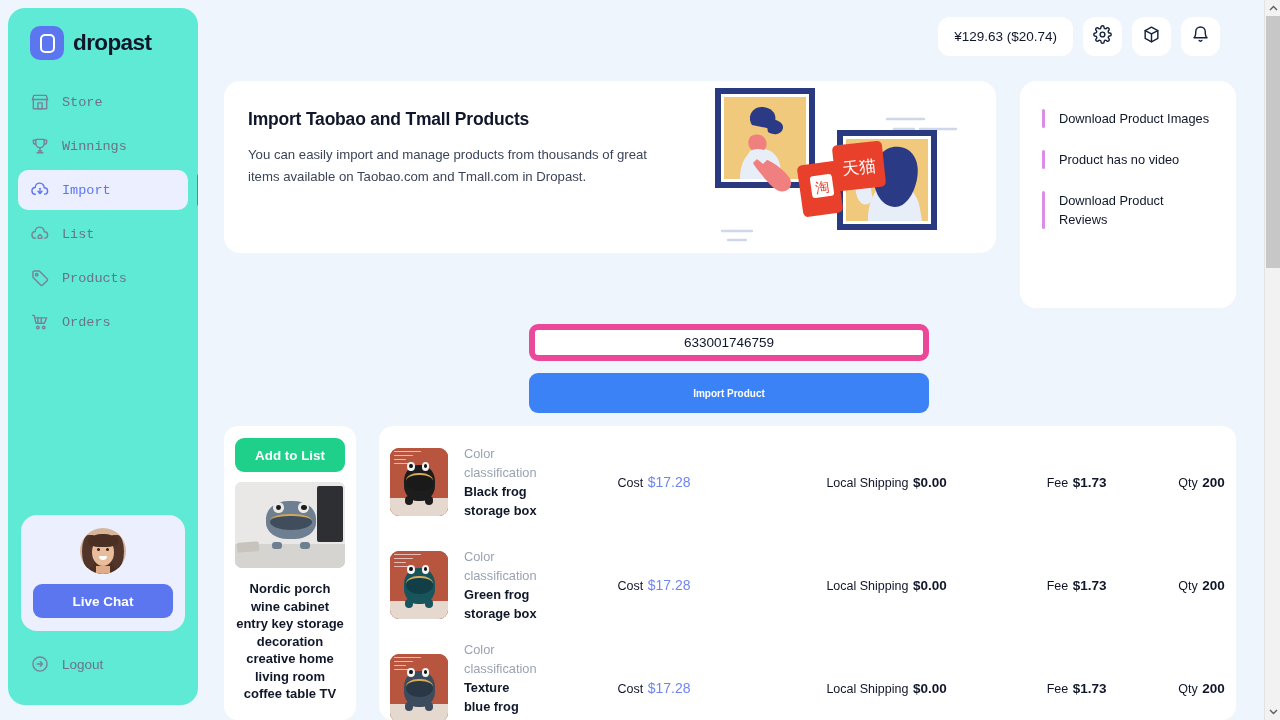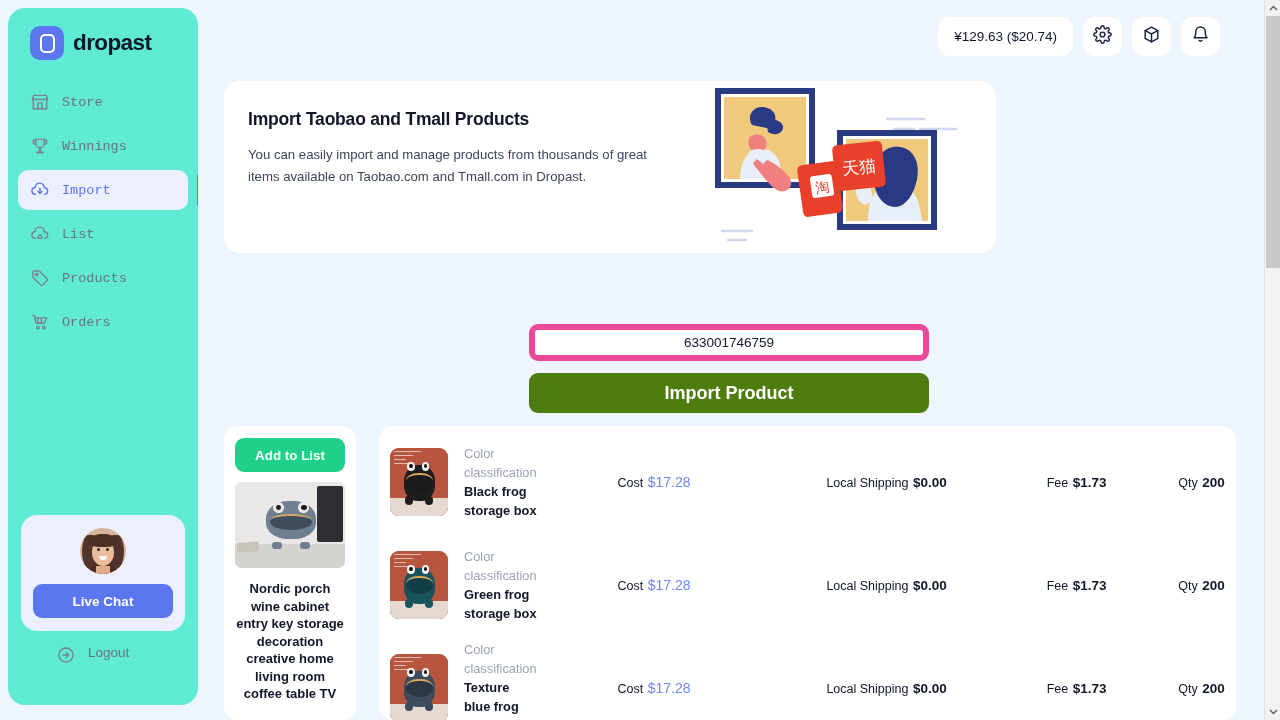--- a/index.html
+++ b/index.html
@@ -91,24 +91,23 @@
 
   .live-chat-btn {
     width: 100%; height: 34px; border-radius: 9px;
     background: #5b76ef; color: #fff;
     font-size: 13.5px; font-weight: 700;
     display: flex; align-items: center; justify-content: center;
     border: none; cursor: pointer;
     font-family: "Liberation Sans", sans-serif;
   }
   .logout {
-    display: flex; align-items: flex-start; gap: 12px;
+    display: flex; align-items: center; gap: 12px;
     padding: 0 9px 0 22px; height: 38px; margin-bottom: 22px;
     cursor: pointer;
-    margin-left: 26px;
   }
   .logout .label { font-size: 13.5px; color: #6b7387; }
 
   
   #main {
     position: absolute; left: 198px; top: 0;
     width: 1066px; height: 720px;
     overflow: hidden;
   }
 
@@ -172,22 +171,22 @@
   .code-input {
     width: 400px; height: 37px;
     background: #fff; border: 6px solid #ec4899; border-radius: 9px;
     text-align: center; font-size: 13.5px; color: #10172a;
     font-family: "Liberation Sans", sans-serif;
     outline: none;
   }
   .import-btn {
     margin-top: 12px;
     width: 400px; height: 40px;
-    background: #4d7c0f; border: none; border-radius: 9px;
-    color: #fff; font-size: 18px; font-weight: 700;
+    background: #3b82f6; border: none; border-radius: 9px;
+    color: #fff; font-size: 10px; font-weight: 700;
     cursor: pointer; font-family: "Liberation Sans", sans-serif;
   }
 
   
   .results { position: absolute; left: 26px; top: 426px; width: 868px; height: 294px; border-radius: 20px; }
 
   .product-card {
     position: absolute; left: 0; top: 0;
     width: 132px; height: 294px;
     background: #fff; border-radius: 14px;
@@ -487,20 +486,34 @@
 
           <rect x="88" y="82" width="40" height="52" rx="5" fill="#e8402a" transform="rotate(-8 108 108)"></rect>
           <rect x="99" y="94" width="22" height="22" rx="3" fill="#fff" transform="rotate(-8 110 105)"></rect>
           <text x="110" y="111" font-size="14" fill="#e8402a" text-anchor="middle" transform="rotate(-8 110 105)" font-family="DejaVu Sans, sans-serif">淘</text>
           <rect x="122" y="62" width="50" height="46" rx="5" fill="#e8402a" transform="rotate(-6 147 85)"></rect>
           <text x="147" y="92" font-size="17" fill="#fff" text-anchor="middle" transform="rotate(-6 147 85)" font-family="DejaVu Sans, sans-serif">天猫</text>
         </svg>
       </div>
     </div>
 
+    <div class="tips">
+      <div class="tip">
+        <span class="bar"></span>
+        <span class="txt">Download Product Images</span>
+      </div>
+      <div class="tip">
+        <span class="bar"></span>
+        <span class="txt">Product has no video</span>
+      </div>
+      <div class="tip">
+        <span class="bar"></span>
+        <span class="txt">Download Product Reviews</span>
+      </div>
+    </div>
   </div>
 
   <div class="import-block">
     <input class="code-input" type="text" value="633001746759" style="">
     <button class="import-btn">Import Product</button>
   </div>
 
   <div class="results">
 
     <div class="product-card">

